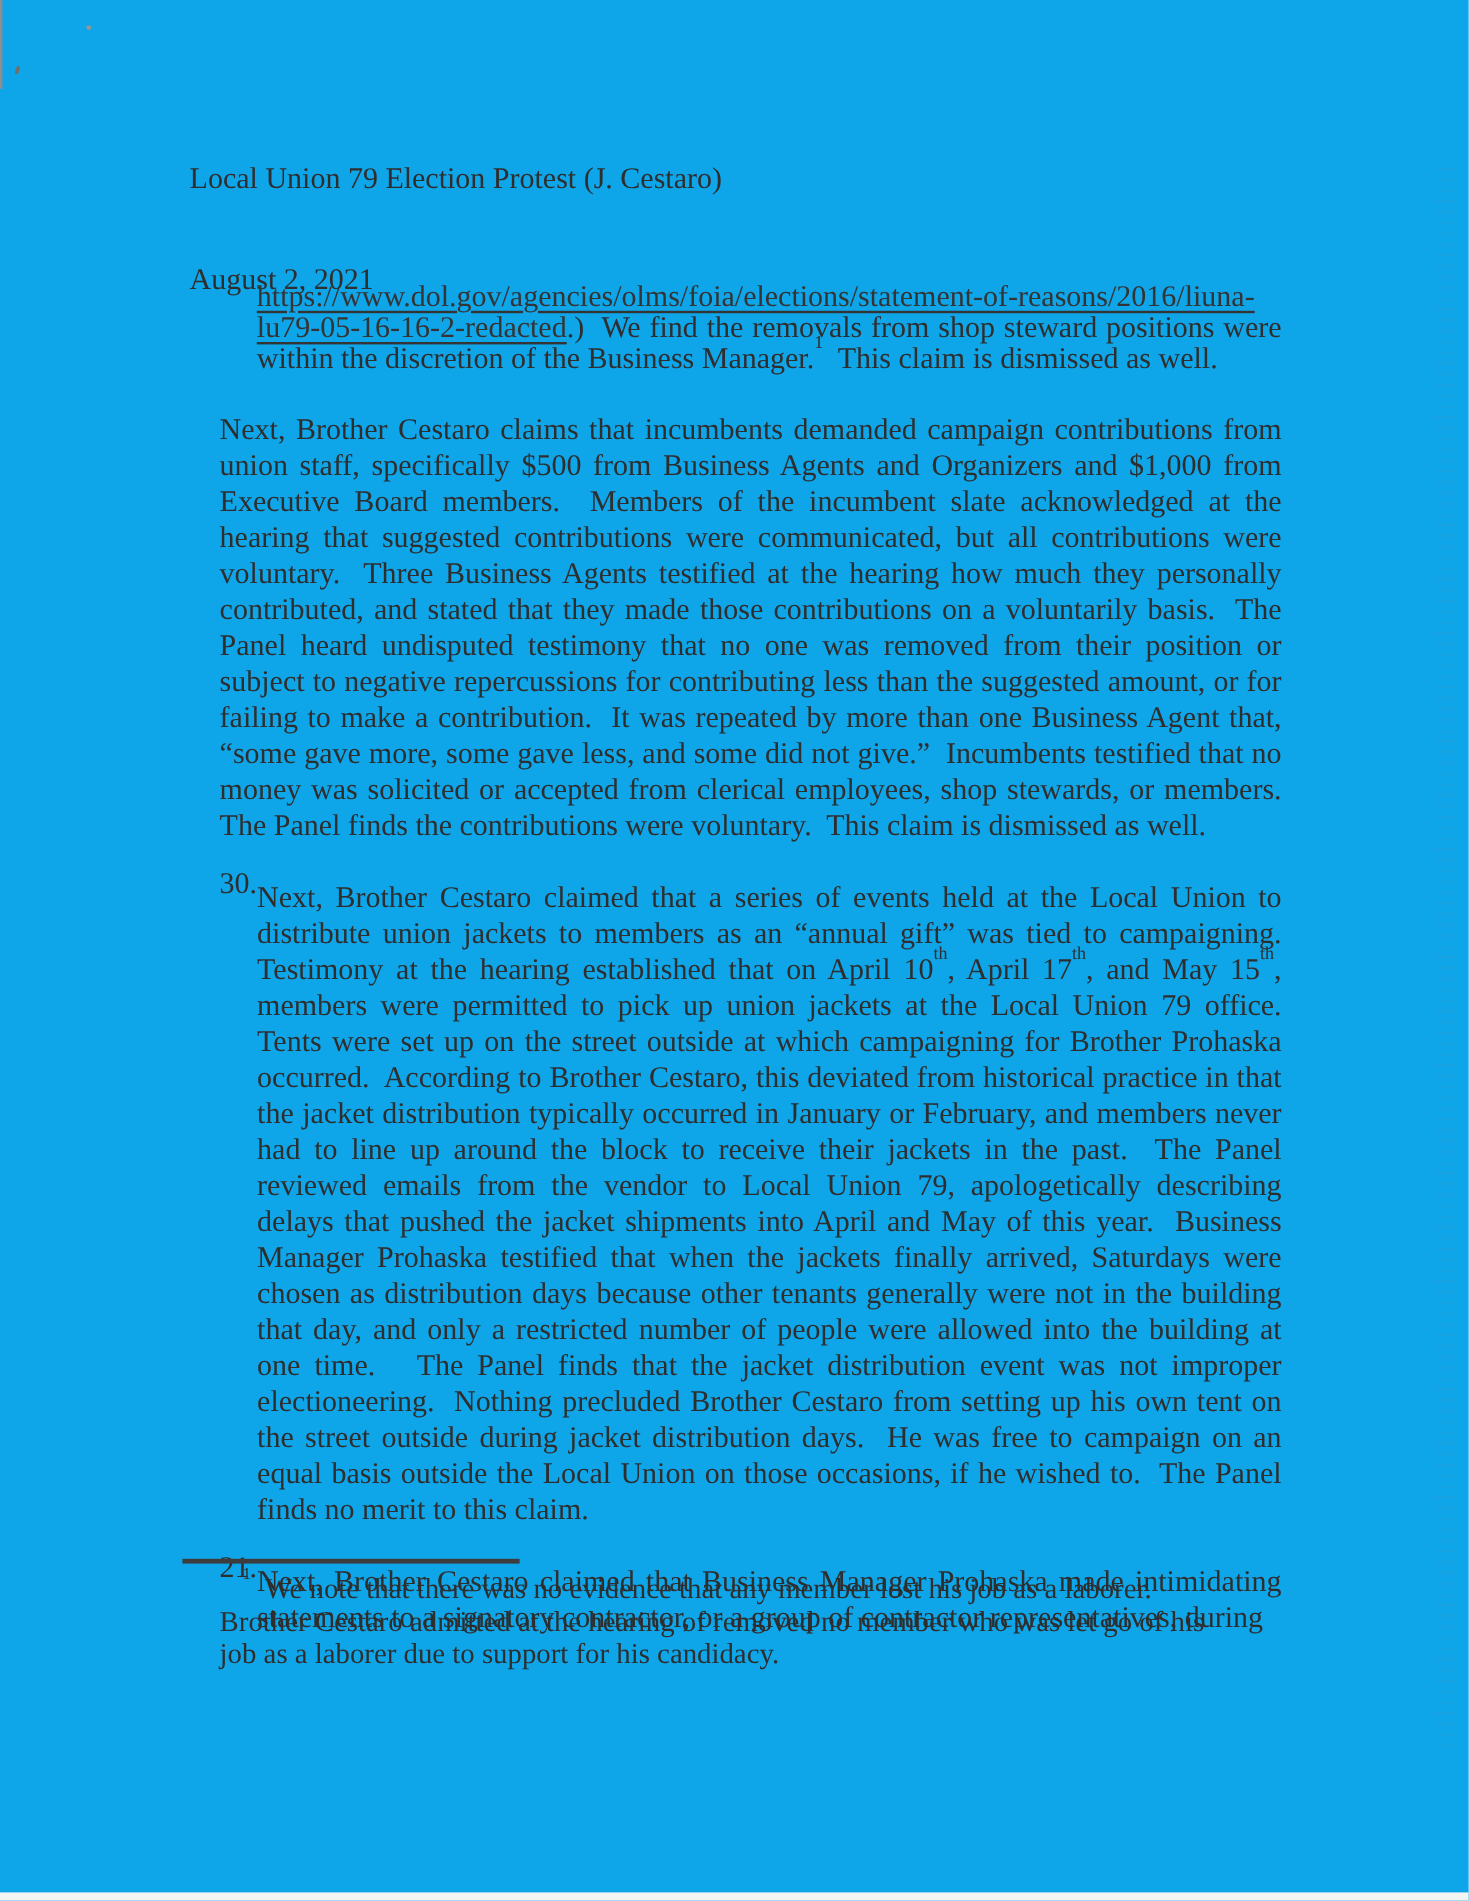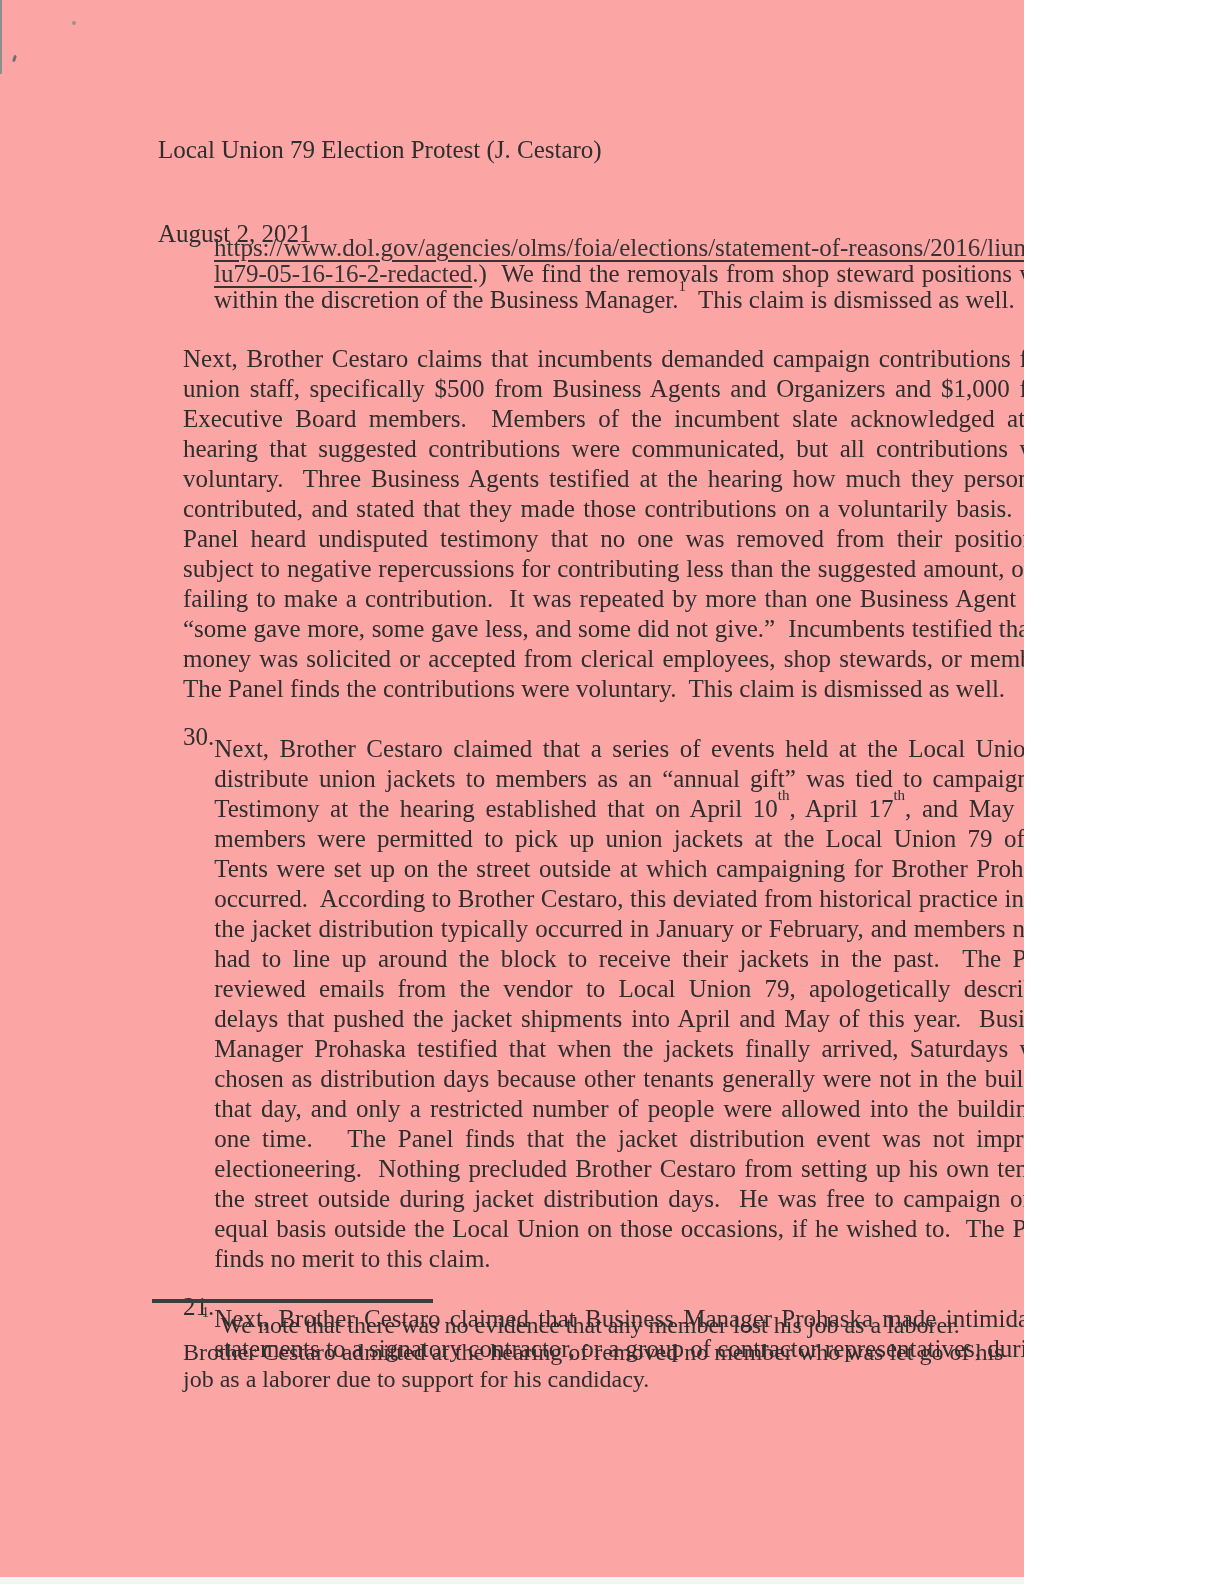--- a/index.html
+++ b/index.html
@@ -1,20 +1,20 @@
 <!DOCTYPE html>
 <html><head>
 <meta charset="utf-8">
 <style>
   html, body { margin: 0; padding: 0; background: #ffffff; }
   .page {
     position: relative;
-    width: 1024px;
+    width: 1224px;
     height: 1584px;
-    background: #fca5a5;
+    background: #0ea5e9;
     overflow: hidden;
     font-family: "Liberation Serif", "DejaVu Serif", serif;
     color: #2e2e2e;
   }
 
   
   .doc-header {
     position: absolute;
     left: 158px;
     top: 80px;

